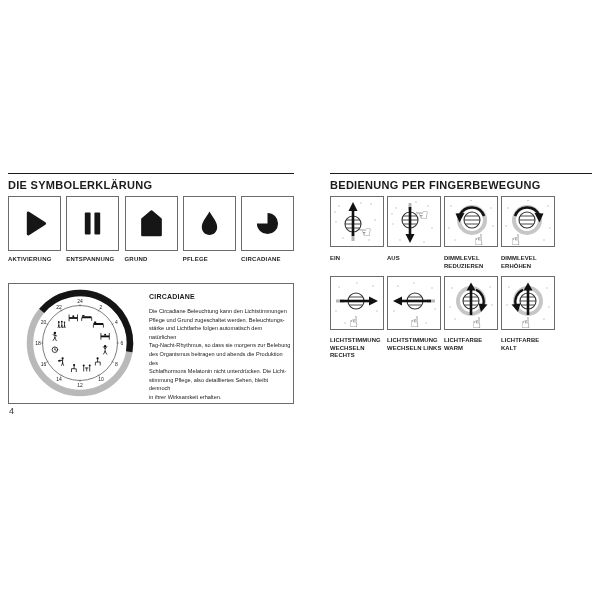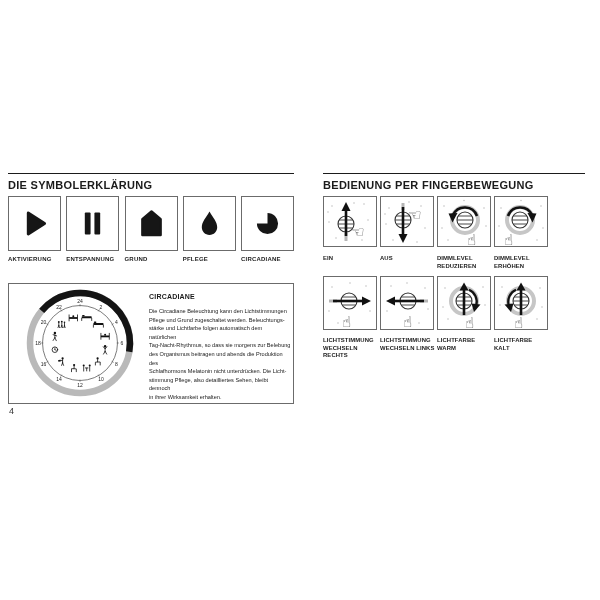--- a/index.html
+++ b/index.html
@@ -3,21 +3,21 @@
 <meta charset="utf-8">
 <style>
   html,body{margin:0;padding:0;}
   body{
     width:600px;height:600px;background:#ffffff;position:relative;
     font-family:"Liberation Sans", sans-serif;color:#1b1b1b;
     -webkit-font-smoothing:antialiased;
   }
   .col{position:absolute;top:0;height:600px;}
   .col-left{left:8px;width:286px;}
-  .col-right{left:323px;width:262px;}
+  .col-right{left:330px;width:262px;}
 
   .rule{position:absolute;top:173px;left:0;width:100%;border-top:1.6px solid #1b1b1b;}
   .sec-title{position:absolute;top:179px;left:0;font-size:11px;font-weight:bold;letter-spacing:.3px;white-space:nowrap;}
 
   
   .sym-row{position:absolute;top:196px;left:0;width:286px;display:flex;justify-content:space-between;}
   .sym-cell{width:53px;}
   .sym-box{width:53px;height:55px;box-sizing:border-box;border:1px solid #6b6b6b;background:#fff;
            display:flex;align-items:center;justify-content:center;}
   .sym-label{margin-top:5px;font-size:6px;font-weight:bold;letter-spacing:.2px;white-space:nowrap;}

